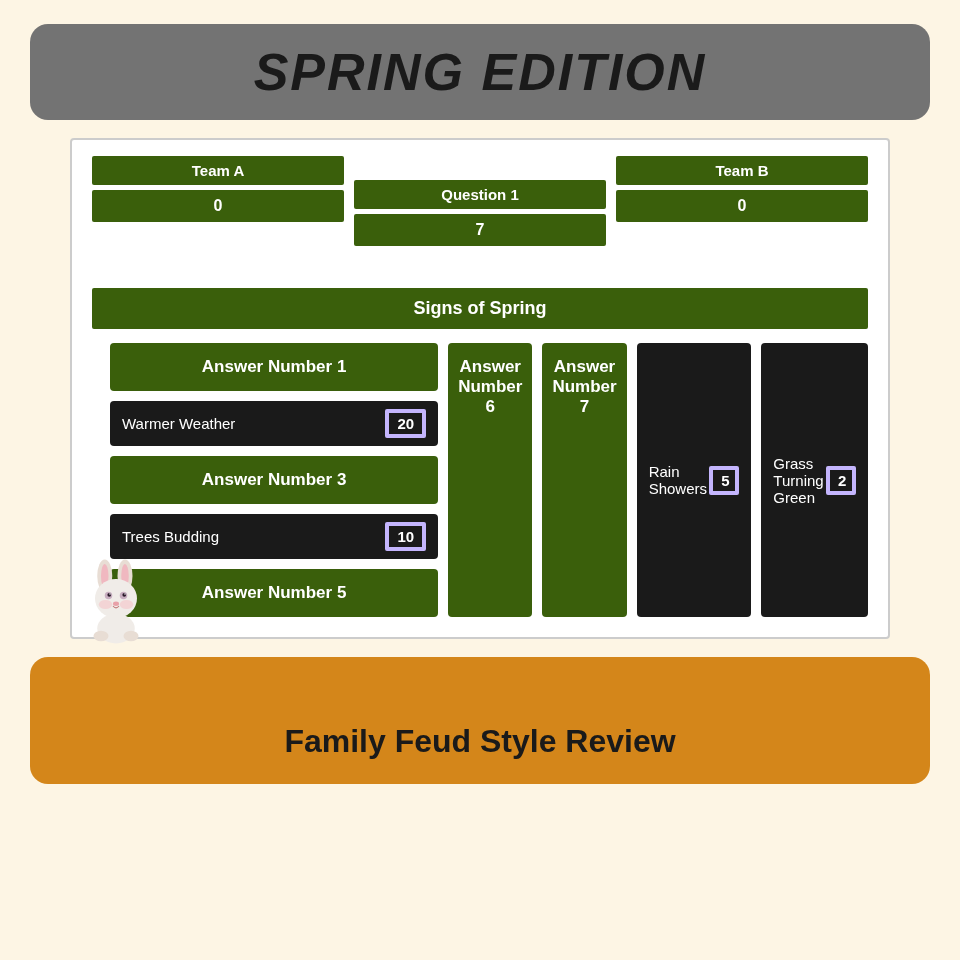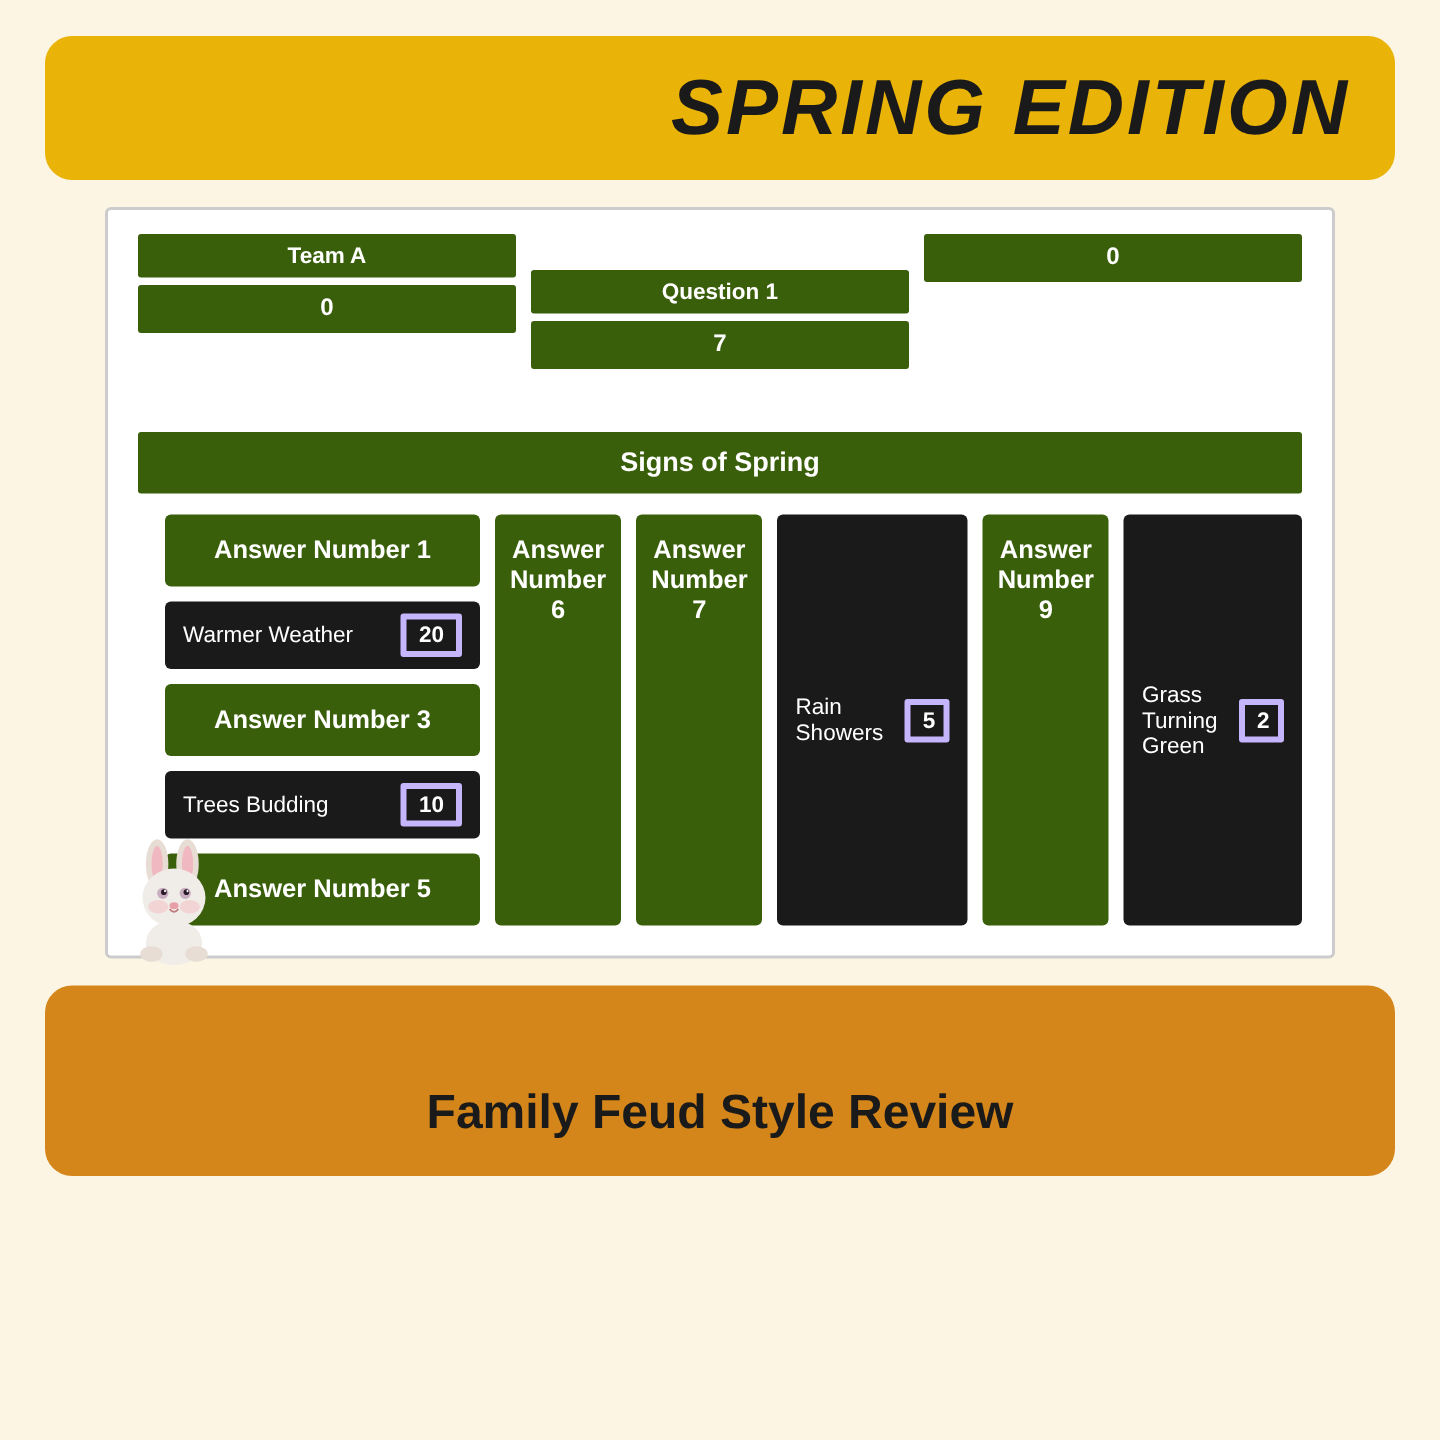--- a/index.html
+++ b/index.html
@@ -12,25 +12,25 @@
       display: flex;
       flex-direction: column;
       align-items: center;
       justify-content: flex-start;
       padding: 24px 30px;
       gap: 18px;
     }
 
     
     .header-banner {
-      background-color: #eab308;
+      background-color: #737373;
       border-radius: 18px;
       width: 100%;
       padding: 18px 30px;
-      text-align: right;
+      text-align: center;
     }
     .header-banner-text {
       font-size: 52px;
       font-weight: 900;
       color: #1a1a1a;
       letter-spacing: 2px;
       font-style: italic;
     }
 
     
@@ -122,21 +122,20 @@
     
     .answer-revealed {
       background-color: #1a1a1a;
       color: white;
       display: flex;
       align-items: center;
       justify-content: space-between;
       padding: 8px 12px;
       border-radius: 4px;
       font-size: 15px;
-      gap: 12px;
     }
 
     .answer-revealed-text {
       font-size: 15px;
       color: white;
     }
 
     .answer-revealed-score {
       background-color: #1a1a1a;
       color: white;
@@ -176,20 +175,21 @@
   <div class="score-row">
     <div class="team-block">
       <div class="score-label">Team A</div>
       <div class="score-value">0</div>
     </div>
     <div class="question-block">
       <div class="score-label">Question 1</div>
       <div class="score-value">7</div>
     </div>
     <div class="team-block">
+      <div class="score-label">Team B</div>
       <div class="score-value">0</div>
     </div>
   </div>
 
   <div class="category-bar">Signs of Spring</div>
 
   <div class="answers-grid" id="answers-grid">
 
     <div id="left-col" style="display:flex;flex-direction:column;gap:10px;position:relative;padding-left:18px;">
         <div class="answer-btn">Answer Number 1</div>
@@ -233,21 +233,20 @@
   </svg></div>
       </div>
 
     <div id="right-col" style="display:flex;flex-direction:row;gap:10px;">
         <div class="answer-btn">Answer Number 6</div>
         <div class="answer-btn">Answer Number 7</div>
         <div class="answer-revealed">
           <span class="answer-revealed-text">Rain Showers</span>
           <span class="answer-revealed-score">5</span>
         </div>
-        <div class="answer-btn">Answer Number 9</div>
         <div class="answer-revealed">
           <span class="answer-revealed-text">Grass Turning Green</span>
           <span class="answer-revealed-score">2</span>
         </div>
       </div>
   </div>
 
 </div>
 
 <div class="footer-banner">

